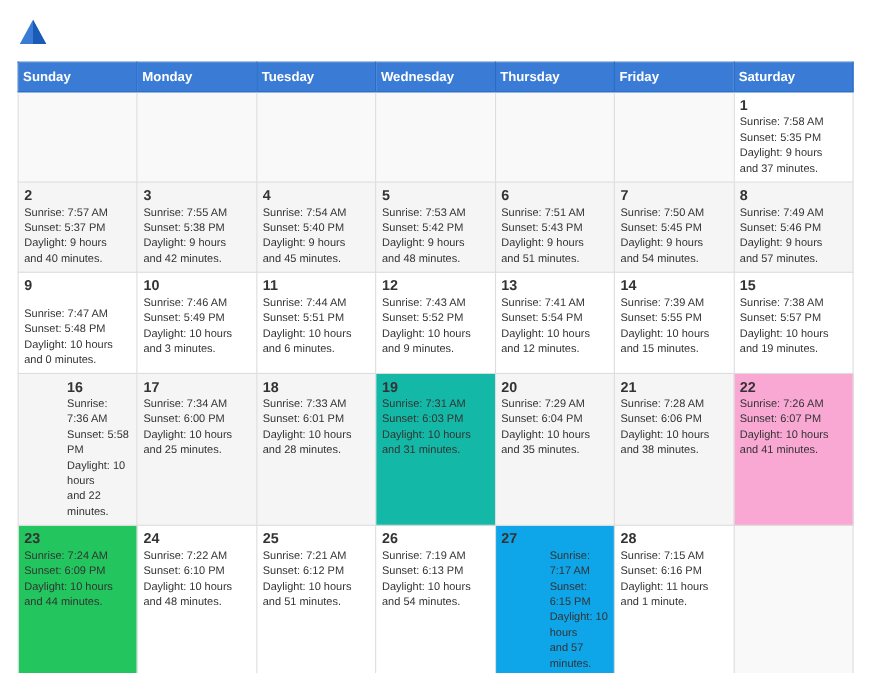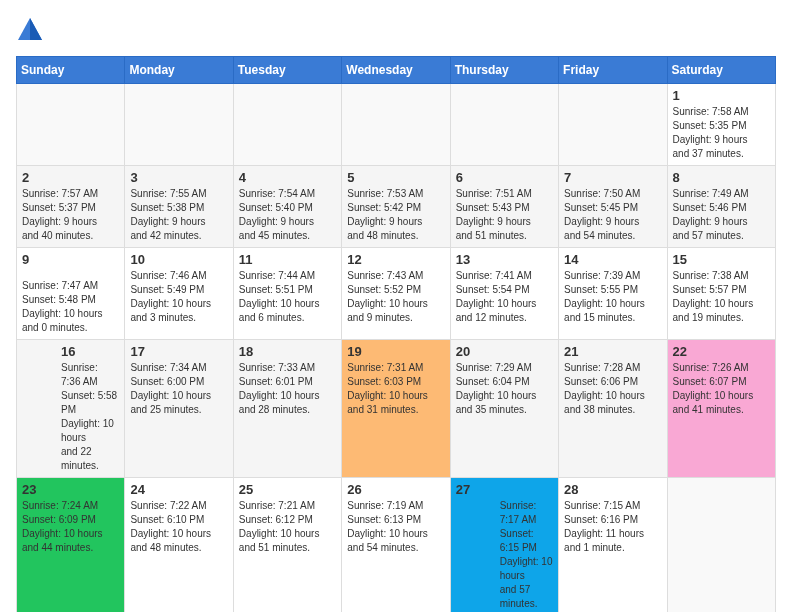--- a/index.html
+++ b/index.html
@@ -260,21 +260,21 @@
 Daylight: 10 hours
 and 25 minutes.</div>
         </td>
         <td style="background: rgb(245, 245, 245);">
           <span class="day-num">18</span>
           <div class="day-info" style="white-space: pre-line;">Sunrise: 7:33 AM
 Sunset: 6:01 PM
 Daylight: 10 hours
 and 28 minutes.</div>
         </td>
-        <td style="background: #fdba74;">
+        <td style="background: #14b8a6;">
           <span class="day-num">19</span>
           <div class="day-info" style="white-space: pre-line;">Sunrise: 7:31 AM
 Sunset: 6:03 PM
 Daylight: 10 hours
 and 31 minutes.</div>
         </td>
         <td style="background: rgb(245, 245, 245);">
           <span class="day-num">20</span>
           <div class="day-info" style="white-space: pre-line;">Sunrise: 7:29 AM
 Sunset: 6:04 PM

